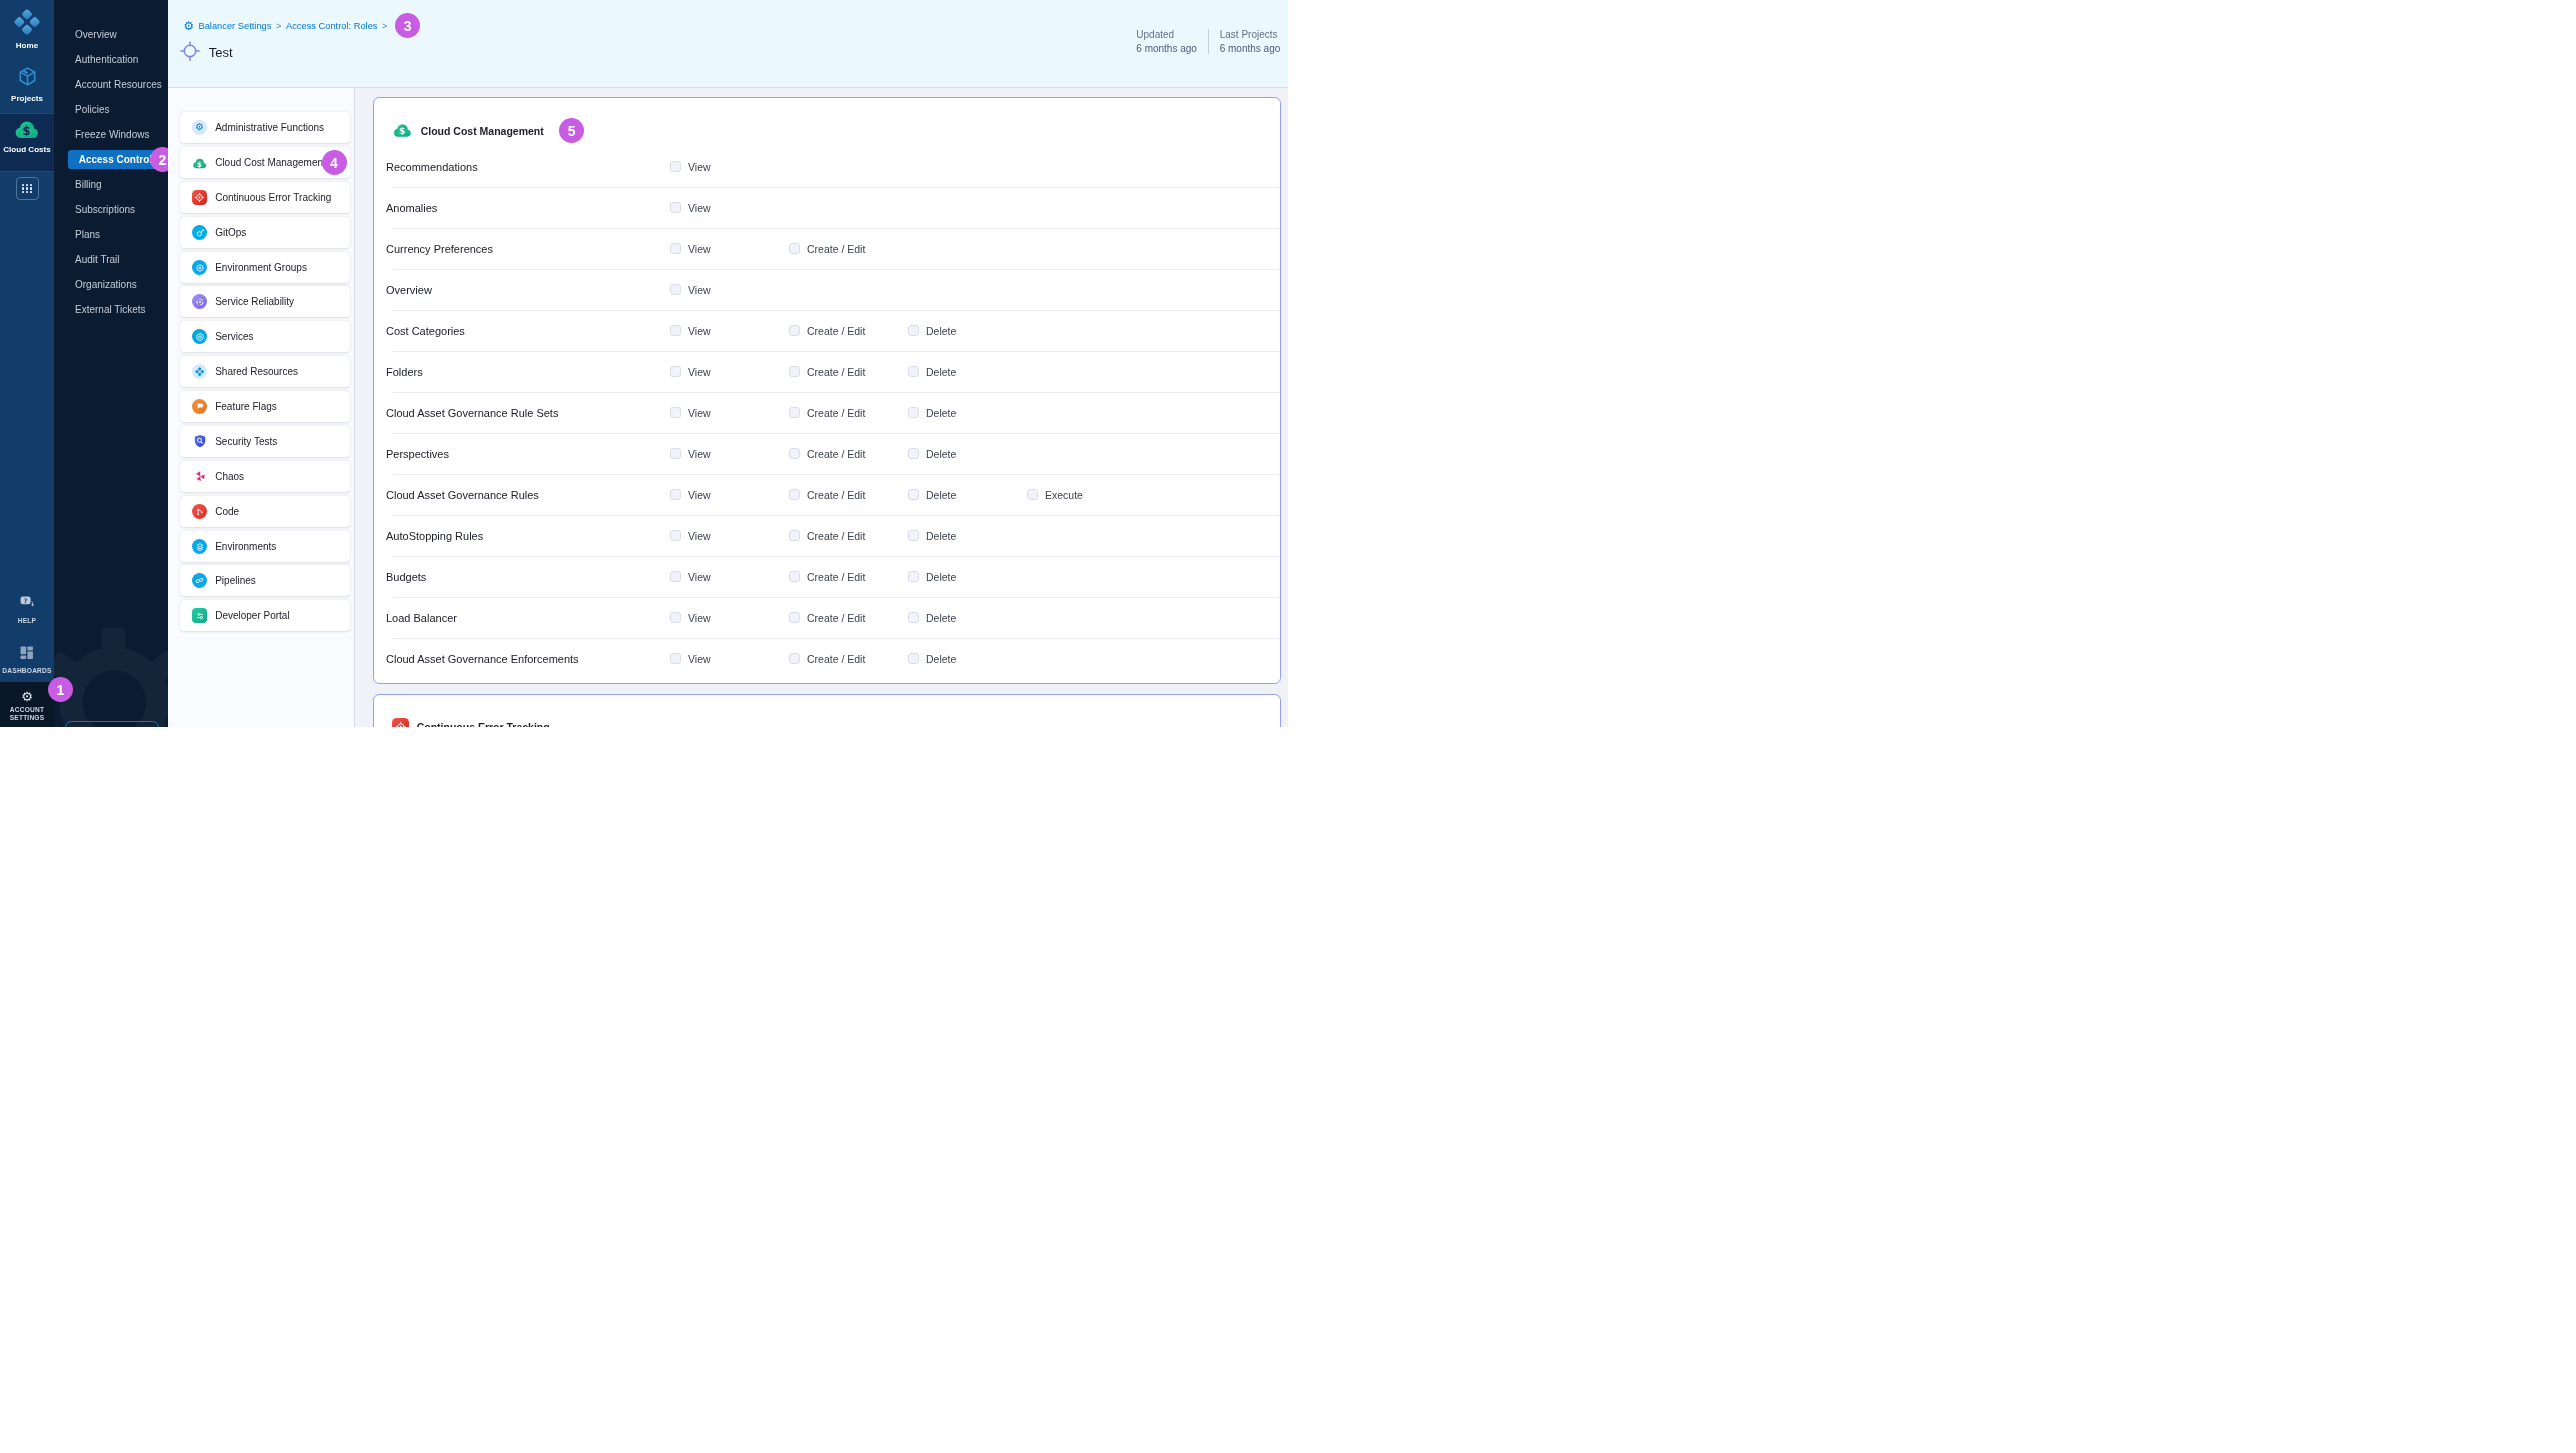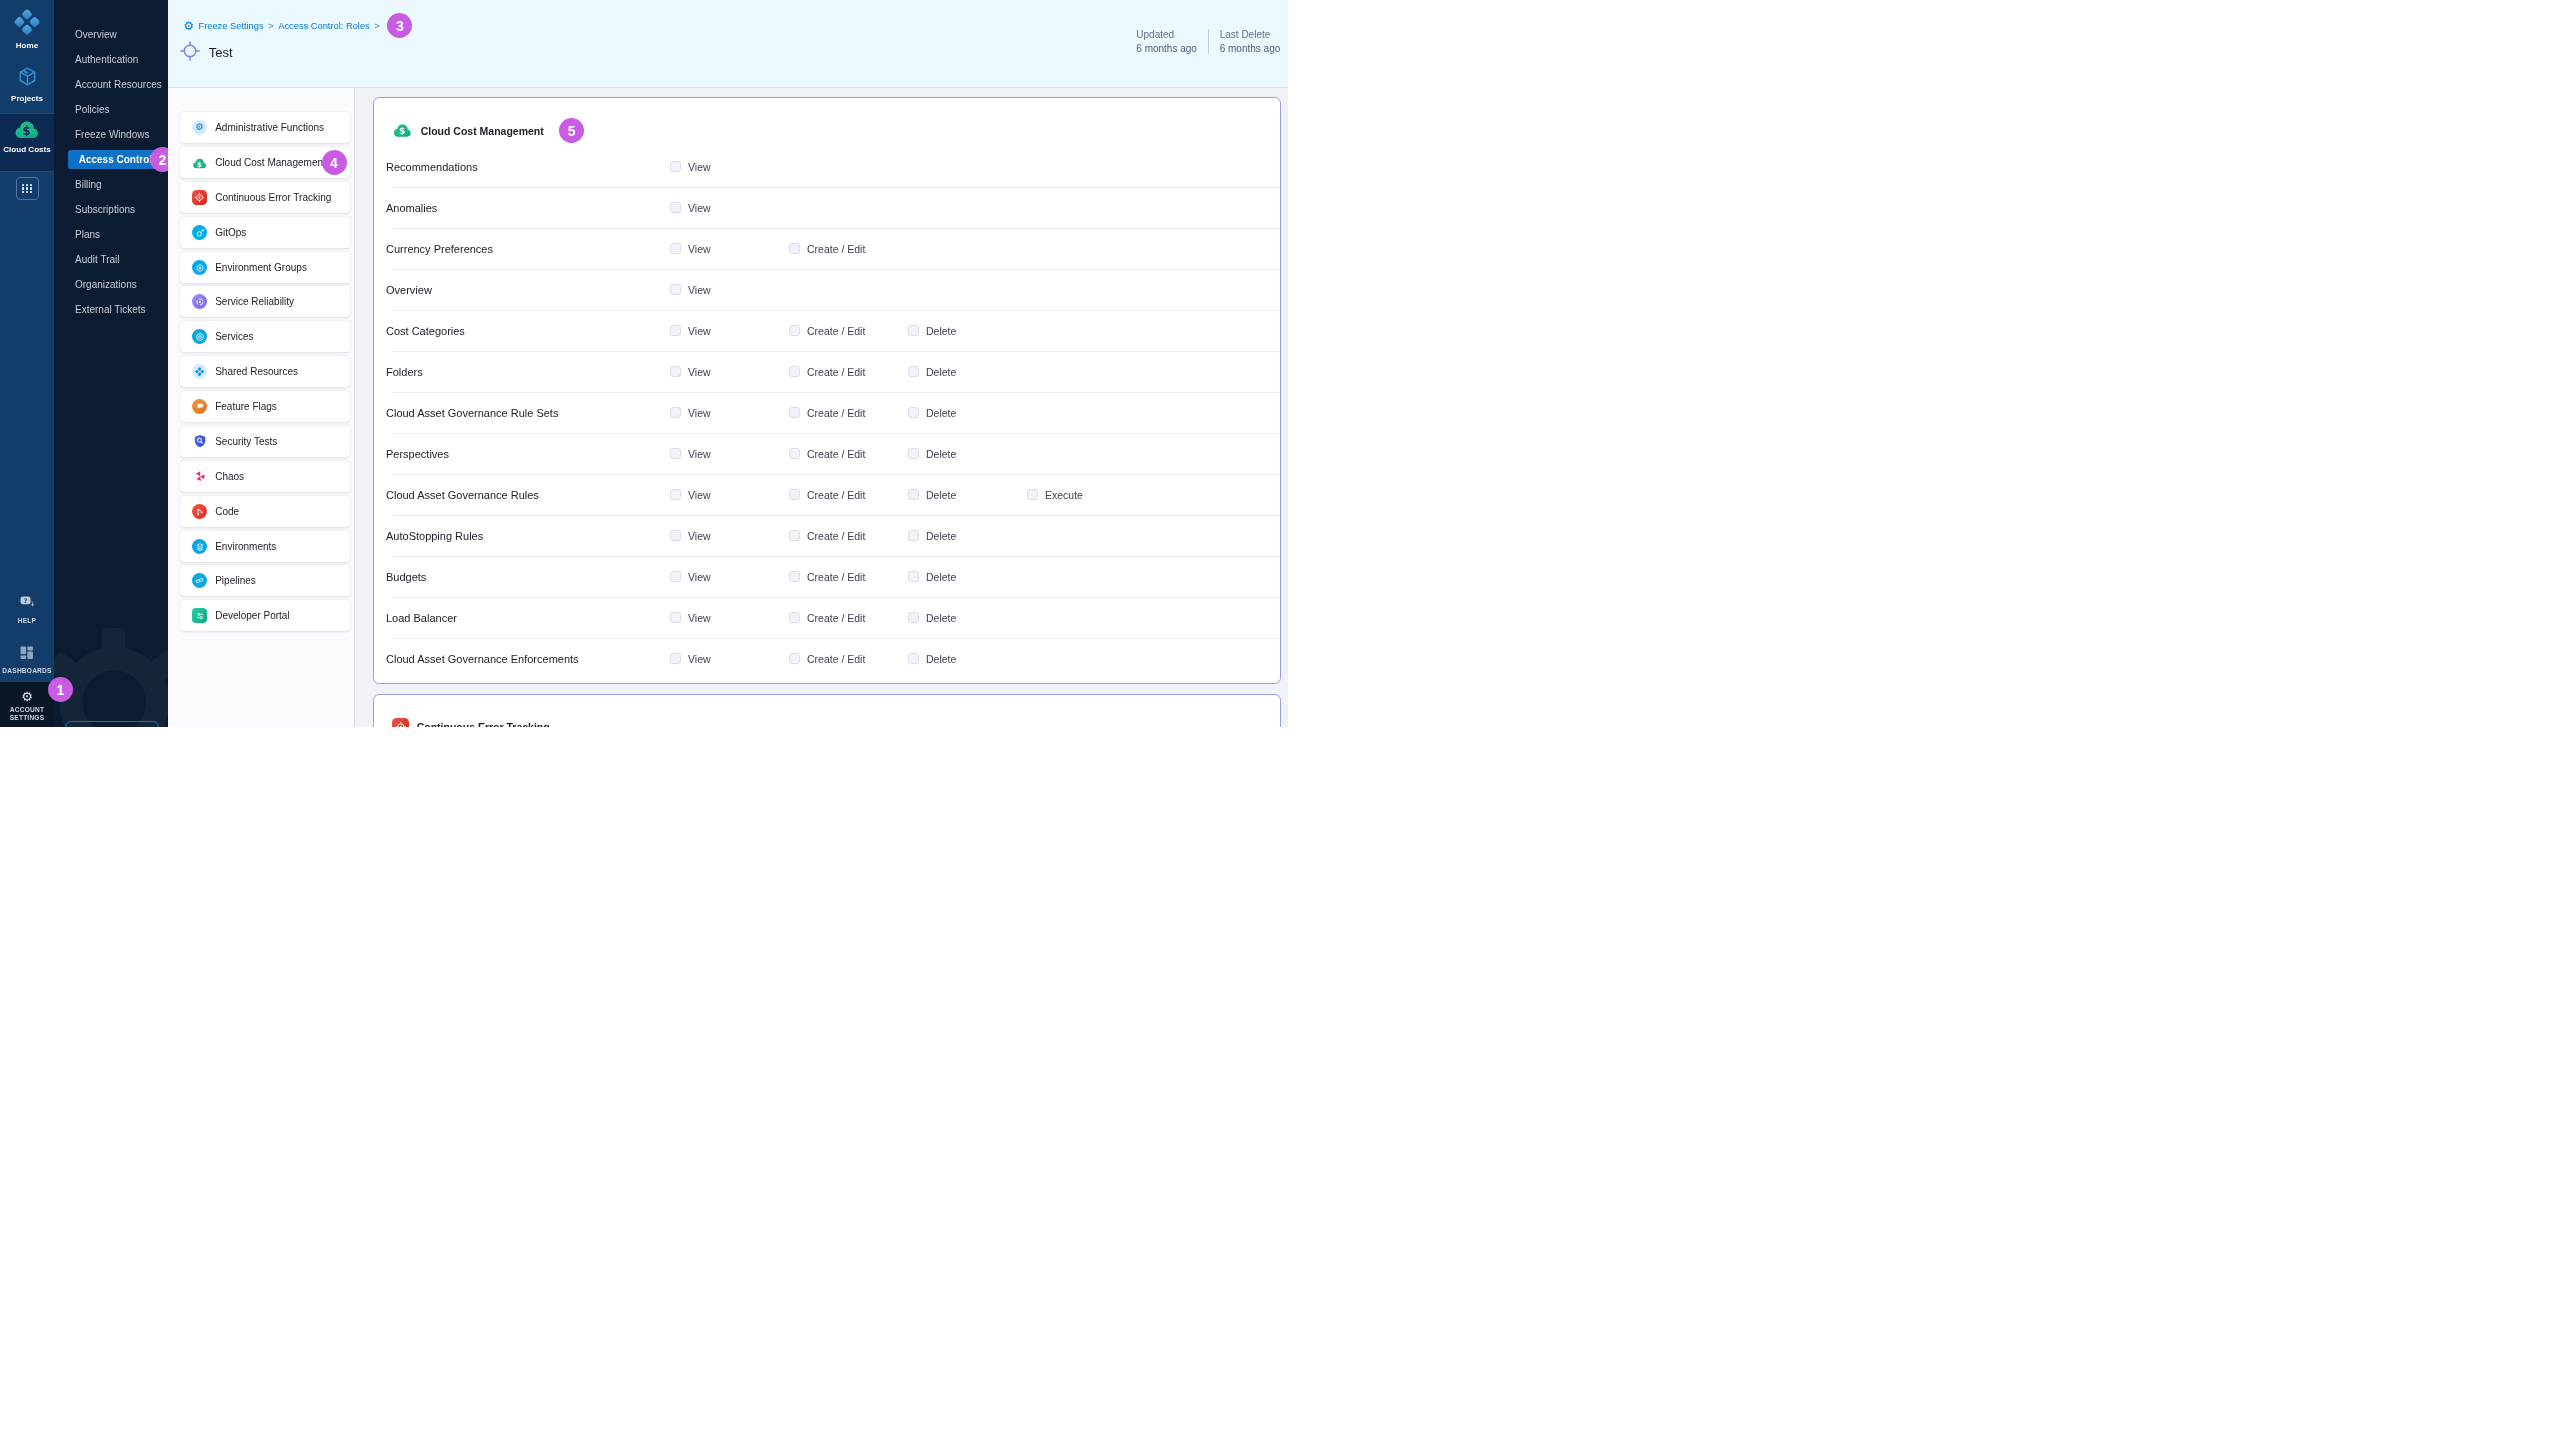--- a/index.html
+++ b/index.html
@@ -233,21 +233,21 @@
       <div class="side-item">Organizations</div>
       <div class="side-item">External Tickets</div>
     </div>
 
     <div class="side-bottom-btn"></div>
   </nav>
 
   <header id="header">
     <div id="breadcrumb">
       <span style="color:#0278d5;font-size:11.6px;line-height:1;">⚙</span>
-      <span class="crumb">Freeze Settings</span>
+      <span class="crumb">Balancer Settings</span>
       <span class="sep">&gt;</span>
       <span class="crumb">Access Control: Roles</span>
       <span class="sep">&gt;</span>
       <span class="badge" style="background:#c85ce3;margin-left:3.1px;">3</span>
     </div>
 
     <div id="title-row">
       <span>
         <svg width="22" height="22" viewBox="0 0 24 24" fill="none" stroke="#7e84e8" stroke-width="1.6">
           <circle cx="12" cy="12" r="6.3"></circle>
@@ -257,21 +257,21 @@
       <span id="page-title">Test</span>
     </div>
 
     <div id="meta">
       <div class="meta-col">
         <span class="meta-label">Updated</span>
         <span class="meta-value">6 months ago</span>
       </div>
       <div class="meta-div"></div>
       <div class="meta-col">
-        <span class="meta-label">Last Delete</span>
+        <span class="meta-label">Last Projects</span>
         <span class="meta-value">6 months ago</span>
       </div>
     </div>
   </header>
 
   <div id="listcol">
 
     <div class="cat-card" style="top:24px">
       <span class="ic20" style="background:#d4eafc">
         <span style="color:#0278d5;font-size:9.3px;line-height:1;">⚙</span>

